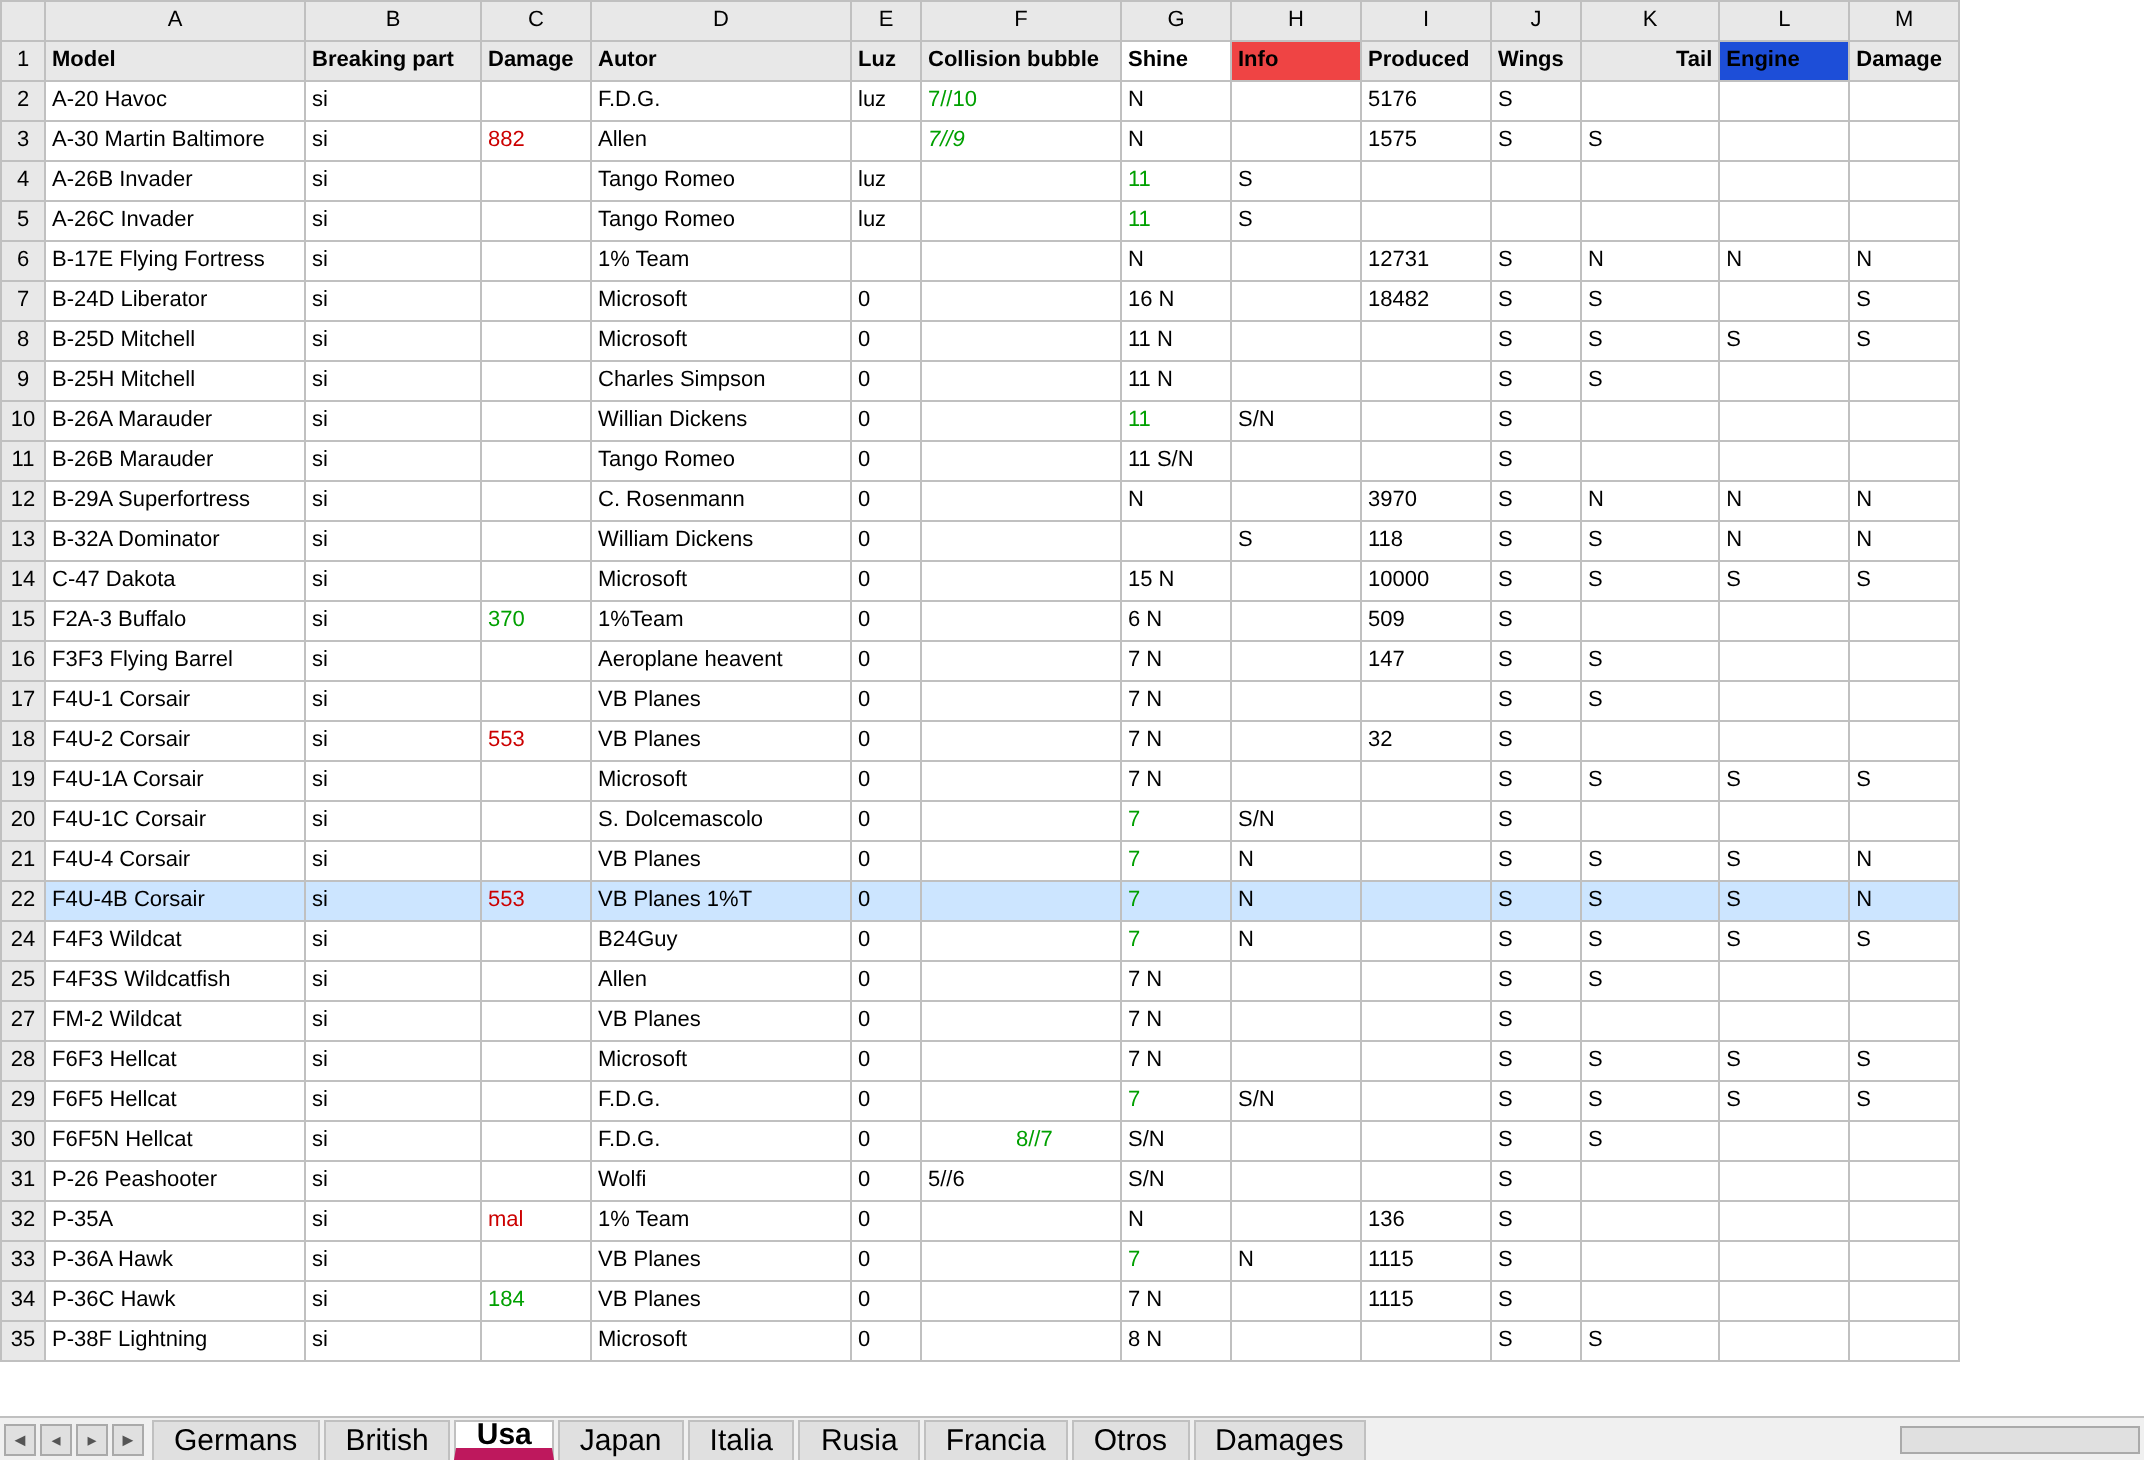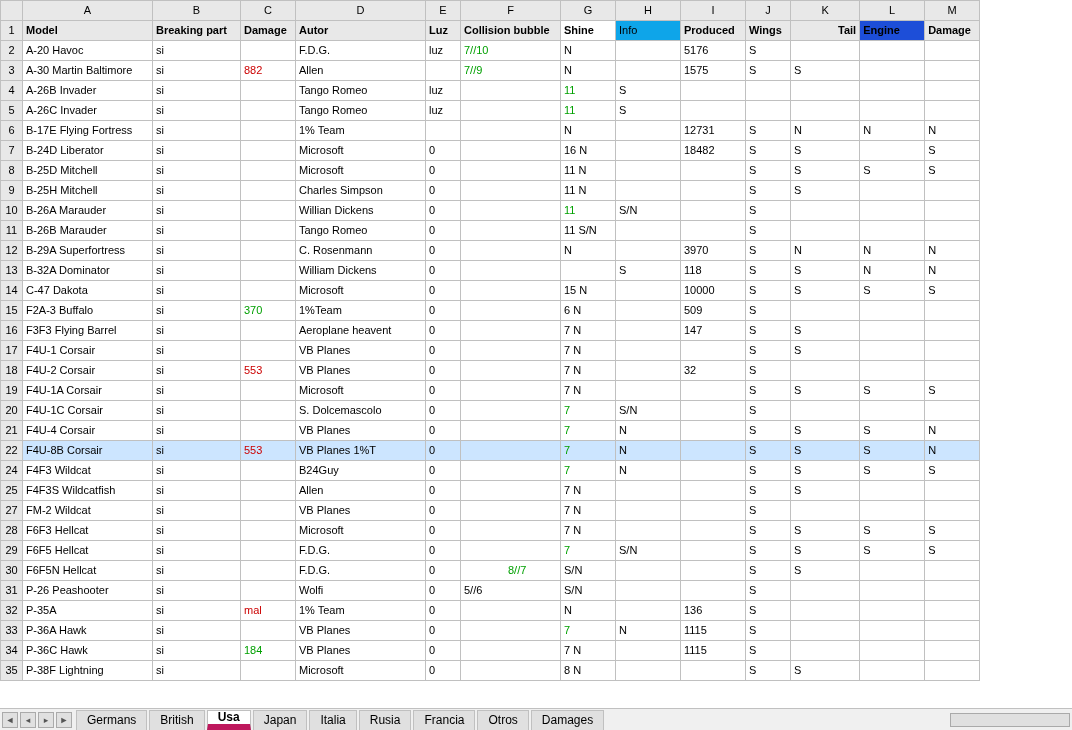--- a/index.html
+++ b/index.html
@@ -63,21 +63,21 @@
       cursor: pointer;
       display: flex; align-items: center; justify-content: center;
       color: #555;
     }
     .sheet-tab {
       padding: 2px 10px;
       border: 1px solid #c0c0c0;
       border-bottom: none;
       background: #e0e0e0;
       cursor: pointer;
-      font-size: 12px;
+      font-size: 15px;
       height: 20px;
       display: flex; align-items: center;
       margin-right: 2px;
     }
     .sheet-tab.active {
       background: #fff;
       font-weight: bold;
       border-bottom: 6px solid #be185d;
     }
     .scrollbar-area {
@@ -131,21 +131,21 @@
       </tr>
       <tr style="background:#e8e8e8;">
         <th class="row-header">1</th>
         <td style="background:#e8e8e8;font-weight:bold;">Model</td>
         <td style="background:#e8e8e8;font-weight:bold;">Breaking part</td>
         <td style="background:#e8e8e8;font-weight:bold;">Damage</td>
         <td style="background:#e8e8e8;font-weight:bold;">Autor</td>
         <td style="background:#e8e8e8;font-weight:bold;">Luz</td>
         <td style="background:#e8e8e8;font-weight:bold;">Collision bubble</td>
         <td style="background:#ffffff;font-weight:bold;">Shine</td>
-        <td style="background:#0ea5e9;font-weight:normal;">Info</td>
+        <td style="background:#ef4444;font-weight:bold;">Info</td>
         <td style="background:#e8e8e8;font-weight:bold;">Produced</td>
         <td style="background:#e8e8e8;font-weight:bold;">Wings</td>
         <td style="background:#e8e8e8;font-weight:bold;padding-left:47px;">Tail</td>
         <td style="background:#1d4ed8;font-weight:bold;">Engine</td>
         <td style="background:#e8e8e8;font-weight:bold;">Damage</td>
       </tr>
     </thead>
     <tbody id="table-body">
     <tr>
           <th class="row-header">2</th>
@@ -163,21 +163,21 @@
           <td></td>
           <td></td>
         </tr>
         <tr>
           <th class="row-header">3</th>
           <td>A-30 Martin Baltimore</td>
           <td>si</td>
           <td style="color: rgb(204, 0, 0);">882</td>
           <td>Allen</td>
           <td></td>
-          <td style="color: rgb(0, 160, 0);">7//9</td>
+          <td style="color: rgb(0, 160, 0); font-style: italic;">7//9</td>
           <td>N</td>
           <td></td>
           <td>1575</td>
           <td>S</td>
           <td>S</td>
           <td></td>
           <td></td>
         </tr>
         <tr>
           <th class="row-header">4</th>
@@ -462,21 +462,21 @@
           <td style="color: rgb(0, 160, 0);">7</td>
           <td>N</td>
           <td></td>
           <td>S</td>
           <td>S</td>
           <td>S</td>
           <td>N</td>
         </tr>
         <tr style="background: rgb(204, 229, 255);">
           <th class="row-header">22</th>
-          <td>F4U-8B Corsair</td>
+          <td>F4U-4B Corsair</td>
           <td>si</td>
           <td style="color: rgb(204, 0, 0);">553</td>
           <td>VB Planes 1%T</td>
           <td>0</td>
           <td></td>
           <td style="color: rgb(0, 160, 0);">7</td>
           <td>N</td>
           <td></td>
           <td>S</td>
           <td>S</td>

